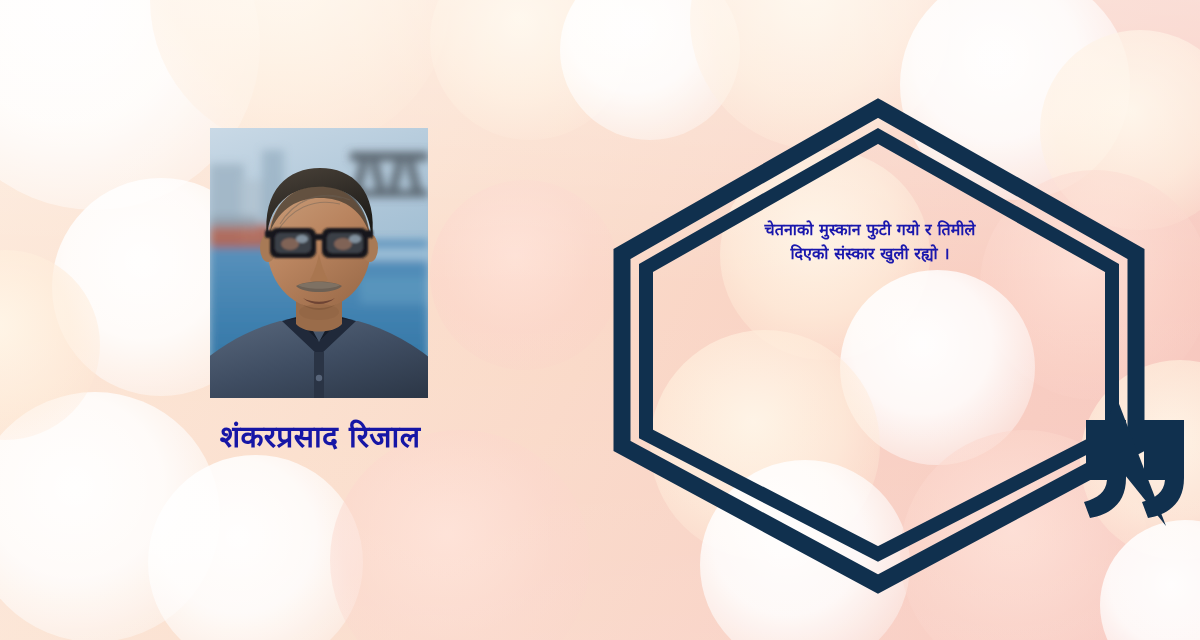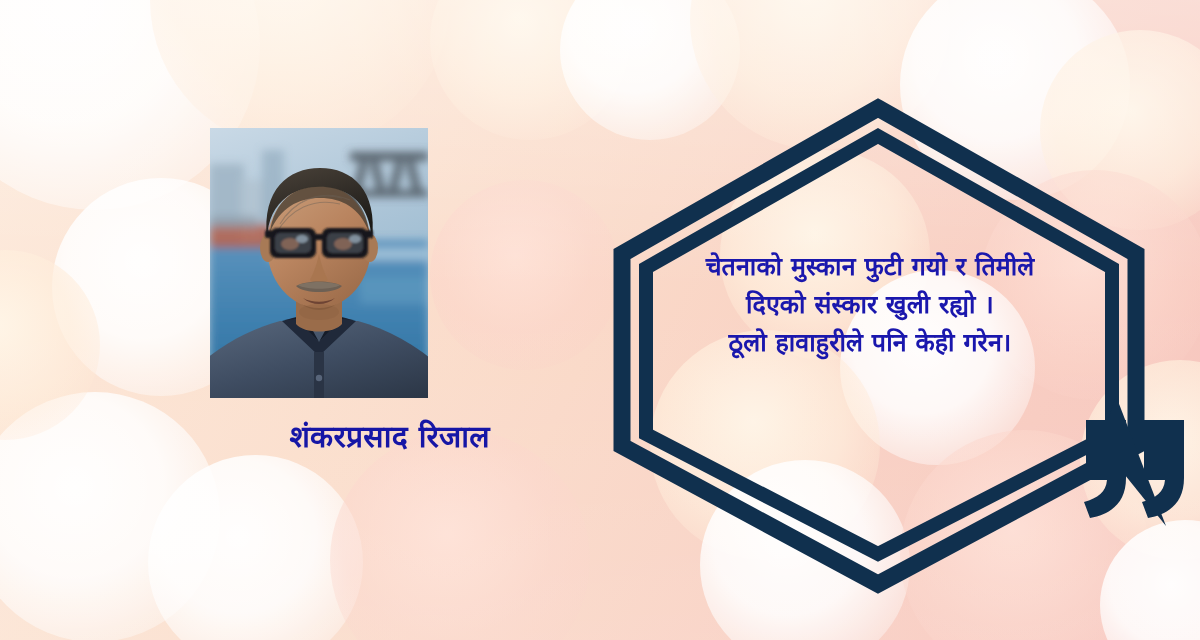--- a/index.html
+++ b/index.html
@@ -77,21 +77,21 @@
     overflow: hidden;
     background: #7f98ad;
   }
   .photo-svg { display: block; width: 100%; height: 100%; }
 
   #person-name {
     position: absolute;
     left: 150px;
     top: 415px;
     width: 340px;
-    text-align: right;
+    text-align: center;
     font-family: "DejaVu Sans", "Liberation Sans", sans-serif;
     font-size: 30px;
     font-weight: bold;
     color: #1616a6;
     letter-spacing: 0.3px;
     white-space: nowrap;
   }
 
   
   #hex-frame {
@@ -100,25 +100,25 @@
     top: 96px;
     width: 560px;
     height: 500px;
   }
   #hex-frame svg { display: block; width: 100%; height: 100%; overflow: visible; }
 
   
   #quote-text {
     position: absolute;
     left: 660px;
-    top: 248px;
+    top: 218px;
     width: 420px;
     text-align: center;
     font-family: "DejaVu Sans", "Liberation Sans", sans-serif;
-    font-size: 25px;
+    font-size: 16px;
     font-weight: bold;
     line-height: 1.52;
     color: #1a17ad;
     letter-spacing: 0.1px;
   }
   #quote-text .qline { display: block; white-space: nowrap; }
 
   
   #quote-mark {
     position: absolute;
@@ -285,21 +285,20 @@
       <path d="M 512,338 L 560,432 L 278,458" fill="none" stroke="#10304e" stroke-width="7" stroke-linejoin="miter" opacity="0"></path>
 
       <polygon points="516,300 566,430 500,348" fill="#10304e"></polygon>
       <polygon points="566,434 300,470 286,460" fill="#10304e" opacity="0"></polygon>
     </svg>
   </div>
 
   <div id="quote-text">
     <span class="qline">चेतनाको मुस्कान फुटी गयो र तिमीले</span>
     <span class="qline">दिएको संस्कार खुली रह्यो ।</span>
-    <span class="qline">ठूलो हावाहुरीले पनि केही गरेन।</span>
   </div>
 
   <div id="quote-mark">
     <svg viewBox="0 0 112 104">
       <path d="M 4,2 L 44,2 L 44,60 C 44,84 30,96 8,100 L 2,84 C 16,80 24,74 25,62 L 4,62 Z" fill="#10304e"></path>
       <path d="M 62,2 L 102,2 L 102,60 C 102,84 88,96 66,100 L 60,84 C 74,80 82,74 83,62 L 62,62 Z" fill="#10304e"></path>
     </svg>
   </div>
 
 </div>

